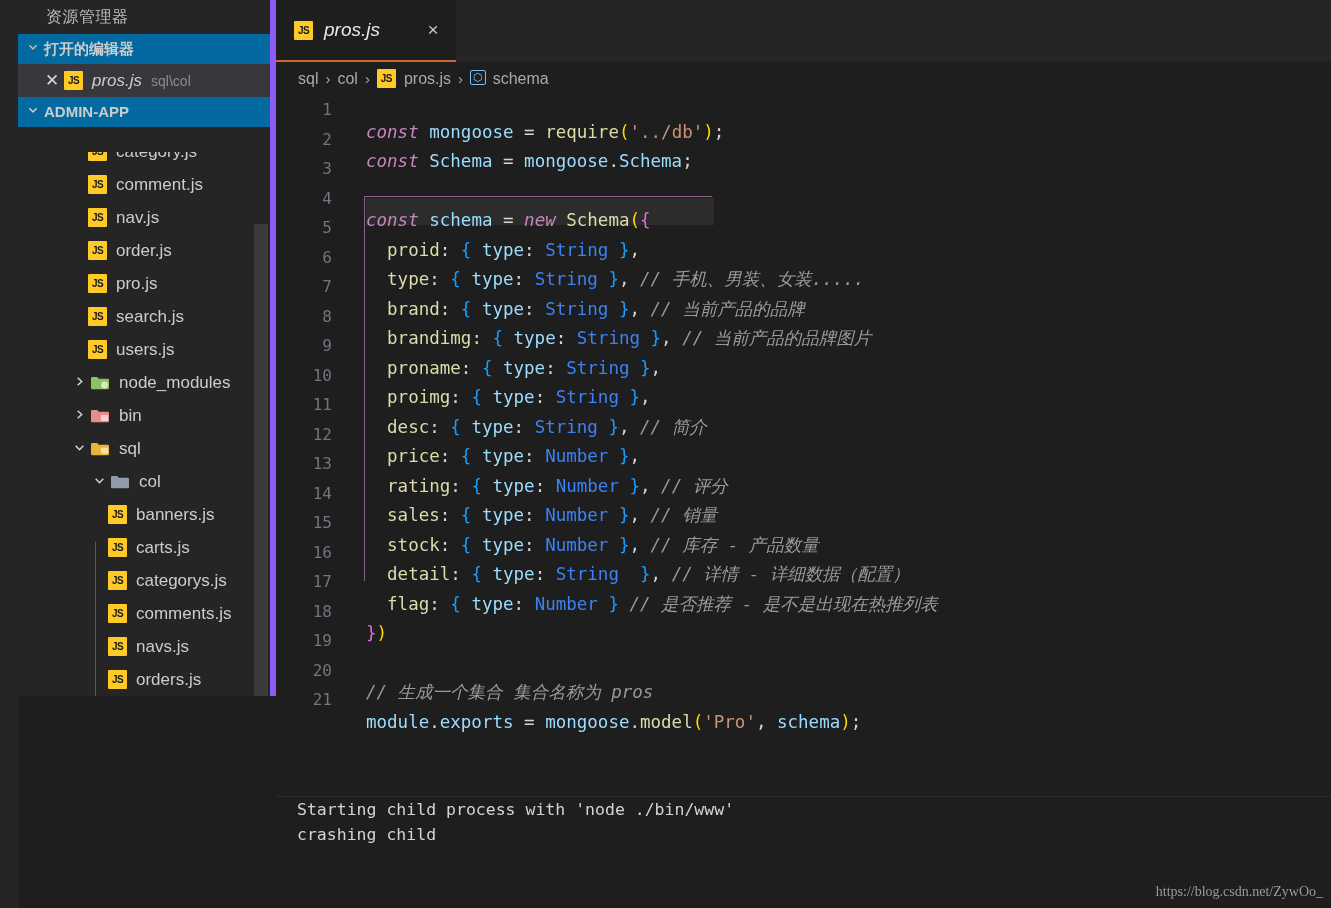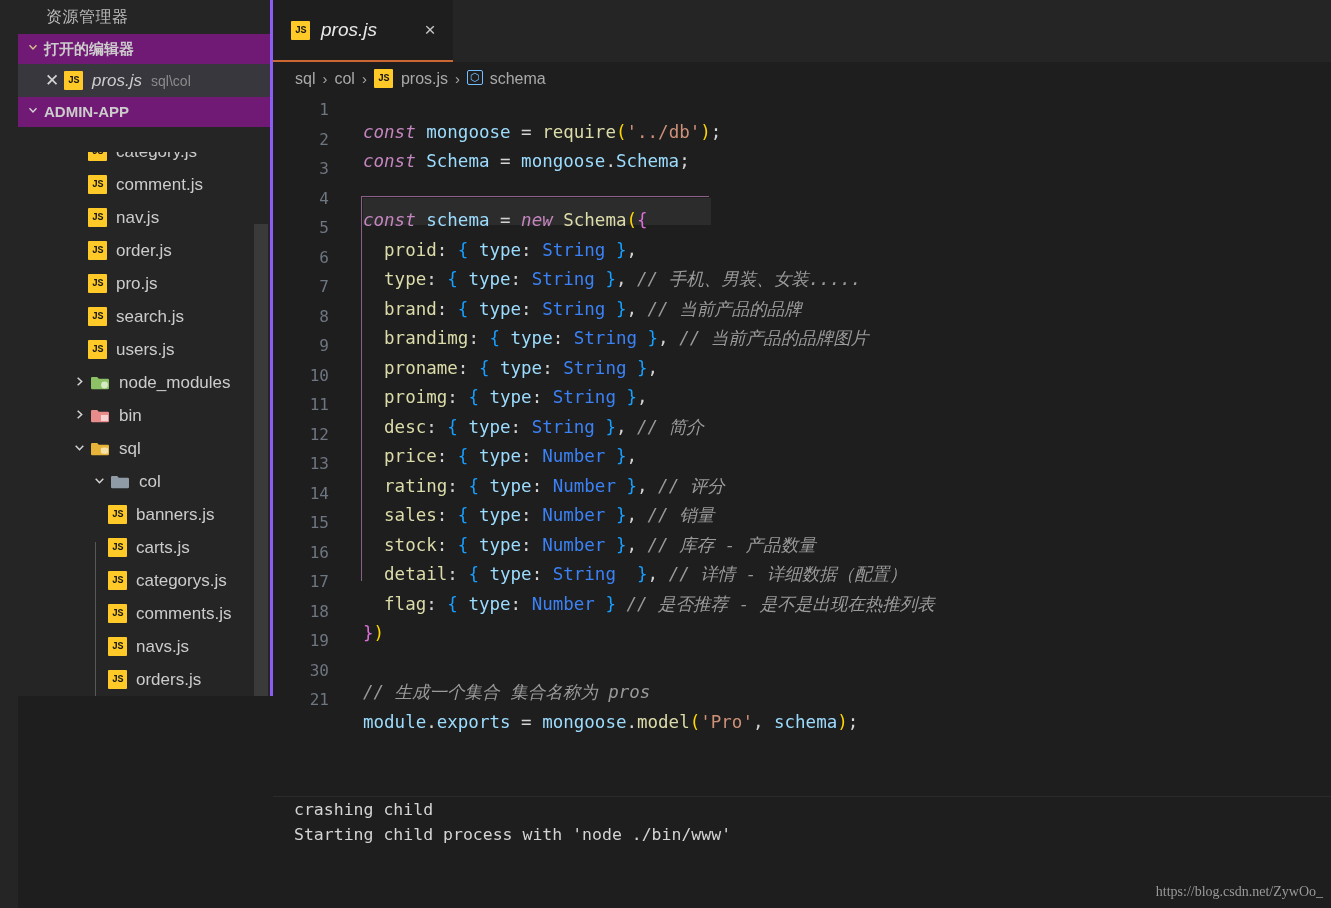--- a/index.html
+++ b/index.html
@@ -25,40 +25,40 @@
     flex: 0 0 18px;
   }
 
   
   .sidebar {
     width: 252px; height: 696px;
     flex: 0 0 252px;
     background: #252526;
     position: relative;
     overflow: hidden;
-    border-right: 3px solid #8b5cf6;
+    border-right: 6px solid #8b5cf6;
   }
   .sidebar-title {
     height: 34px;
     line-height: 34px;
     padding-left: 28px;
     font-size: 16px;
     color: #bbbbbb;
     letter-spacing: 0.5px;
   }
   .section-header {
     height: 30px;
     line-height: 30px;
     display: flex;
     align-items: center;
     font-size: 15px;
     font-weight: bold;
     color: #cccccc;
     padding-left: 4px;
-    background: #701a75;
+    background: #0369a1;
   }
   .chev {
     width: 22px;
     display: inline-block;
     text-align: center;
     color: #cfcfcf;
     font-size: 13px;
     flex: 0 0 22px;
   }
   .tree-row {
@@ -82,21 +82,21 @@
   }
   .jsicon {
     display: inline-block;
     width: 19px; height: 19px;
     background: #ffca28;
     color: #1a1a1a;
     font-size: 10px;
     font-weight: bold;
     line-height: 19px;
     text-align: center;
-    font-family: Liberation Mono, monospace;
+    font-family: Liberation Sans, sans-serif;
     flex: 0 0 19px;
     border-radius: 1px;
     letter-spacing: -0.5px;
   }
   .fname {
     margin-left: 9px;
     font-size: 17px;
     color: #cccccc;
   }
   .fname.italic { font-style: italic; }
@@ -501,27 +501,27 @@
           <div class="code-line"><span class="lineno">10</span><span class="linecode"><span class="t-plain">  </span><span class="t-prop">proimg</span><span class="t-plain">: </span><span class="t-brace">{</span><span class="t-plain"> </span><span class="t-var">type</span><span class="t-plain">: </span><span class="t-type">String</span><span class="t-plain"> </span><span class="t-brace">}</span><span class="t-plain">,</span></span></div>
           <div class="code-line"><span class="lineno">11</span><span class="linecode"><span class="t-plain">  </span><span class="t-prop">desc</span><span class="t-plain">: </span><span class="t-brace">{</span><span class="t-plain"> </span><span class="t-var">type</span><span class="t-plain">: </span><span class="t-type">String</span><span class="t-plain"> </span><span class="t-brace">}</span><span class="t-plain">, </span><span class="t-cmt-gray">// 简介</span></span></div>
           <div class="code-line"><span class="lineno">12</span><span class="linecode"><span class="t-plain">  </span><span class="t-prop">price</span><span class="t-plain">: </span><span class="t-brace">{</span><span class="t-plain"> </span><span class="t-var">type</span><span class="t-plain">: </span><span class="t-type">Number</span><span class="t-plain"> </span><span class="t-brace">}</span><span class="t-plain">,</span></span></div>
           <div class="code-line"><span class="lineno">13</span><span class="linecode"><span class="t-plain">  </span><span class="t-prop">rating</span><span class="t-plain">: </span><span class="t-brace">{</span><span class="t-plain"> </span><span class="t-var">type</span><span class="t-plain">: </span><span class="t-type">Number</span><span class="t-plain"> </span><span class="t-brace">}</span><span class="t-plain">, </span><span class="t-cmt-gray">// 评分</span></span></div>
           <div class="code-line"><span class="lineno">14</span><span class="linecode"><span class="t-plain">  </span><span class="t-prop">sales</span><span class="t-plain">: </span><span class="t-brace">{</span><span class="t-plain"> </span><span class="t-var">type</span><span class="t-plain">: </span><span class="t-type">Number</span><span class="t-plain"> </span><span class="t-brace">}</span><span class="t-plain">, </span><span class="t-cmt-gray">// 销量</span></span></div>
           <div class="code-line"><span class="lineno">15</span><span class="linecode"><span class="t-plain">  </span><span class="t-prop">stock</span><span class="t-plain">: </span><span class="t-brace">{</span><span class="t-plain"> </span><span class="t-var">type</span><span class="t-plain">: </span><span class="t-type">Number</span><span class="t-plain"> </span><span class="t-brace">}</span><span class="t-plain">, </span><span class="t-cmt-gray">// 库存 - 产品数量</span></span></div>
           <div class="code-line"><span class="lineno">16</span><span class="linecode"><span class="t-plain">  </span><span class="t-prop">detail</span><span class="t-plain">: </span><span class="t-brace">{</span><span class="t-plain"> </span><span class="t-var">type</span><span class="t-plain">: </span><span class="t-type">String</span><span class="t-plain">  </span><span class="t-brace">}</span><span class="t-plain">, </span><span class="t-cmt-gray">// 详情 - 详细数据（配置）</span></span></div>
           <div class="code-line"><span class="lineno">17</span><span class="linecode"><span class="t-plain">  </span><span class="t-prop">flag</span><span class="t-plain">: </span><span class="t-brace">{</span><span class="t-plain"> </span><span class="t-var">type</span><span class="t-plain">: </span><span class="t-type">Number</span><span class="t-plain"> </span><span class="t-brace">}</span><span class="t-plain"> </span><span class="t-cmt-gray">// 是否推荐 - 是不是出现在热推列表</span></span></div>
           <div class="code-line"><span class="lineno">18</span><span class="linecode"><span class="t-paren2">}</span><span class="t-paren">)</span></span></div>
           <div class="code-line"><span class="lineno">19</span><span class="linecode"></span></div>
-          <div class="code-line"><span class="lineno">30</span><span class="linecode"><span class="t-cmt-gray">// 生成一个集合 集合名称为 pros</span></span></div>
+          <div class="code-line"><span class="lineno">20</span><span class="linecode"><span class="t-cmt-gray">// 生成一个集合 集合名称为 pros</span></span></div>
           <div class="code-line"><span class="lineno">21</span><span class="linecode"><span class="t-var">module</span><span class="t-plain">.</span><span class="t-var">exports</span><span class="t-plain"> </span><span class="t-op">=</span><span class="t-plain"> </span><span class="t-var">mongoose</span><span class="t-plain">.</span><span class="t-fn">model</span><span class="t-paren">(</span><span class="t-str">'Pro'</span><span class="t-plain">, </span><span class="t-var">schema</span><span class="t-paren">)</span><span class="t-plain">;</span></span></div>
         </div>
     </div>
 
     <div class="panel">
       <div class="term-body" id="term-body">
+          <div>Starting child process with 'node ./bin/www'</div>
           <div>crashing child</div>
-          <div>Starting child process with 'node ./bin/www'</div>
         </div>
       <div class="watermark">https://blog.csdn.net/ZywOo_</div>
     </div>
 
   </div>
 </div>
 
 </body></html>

